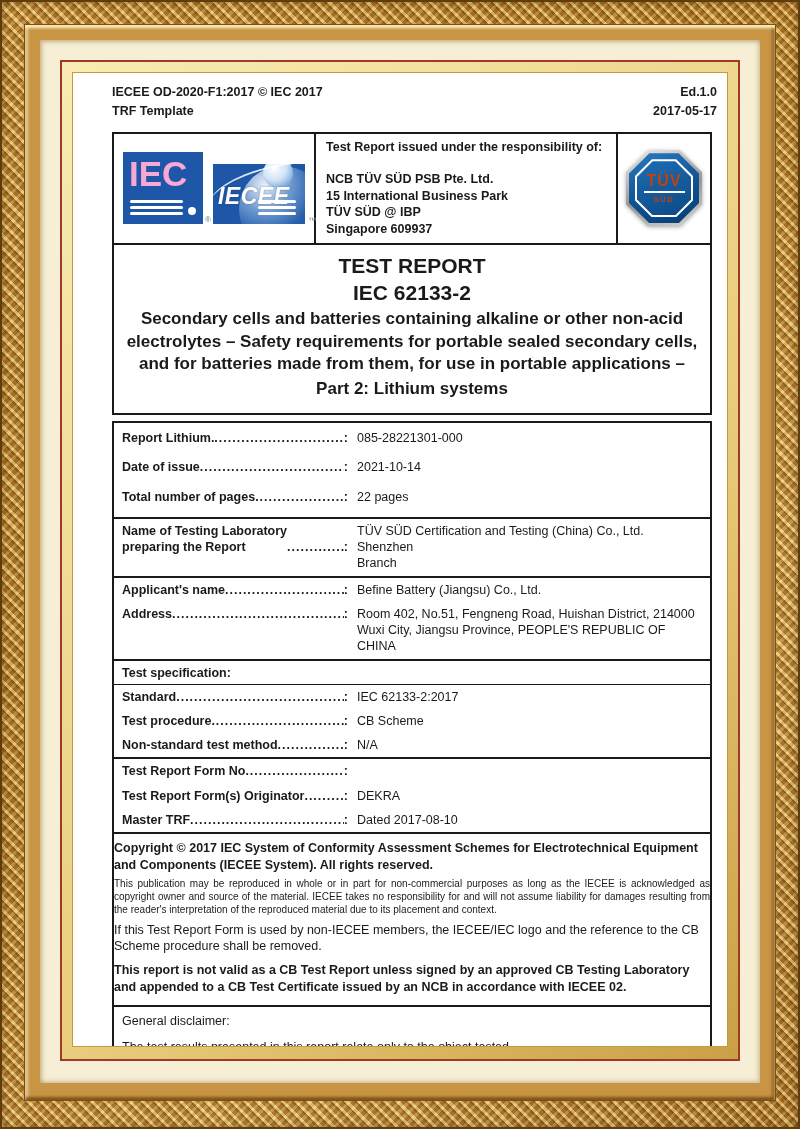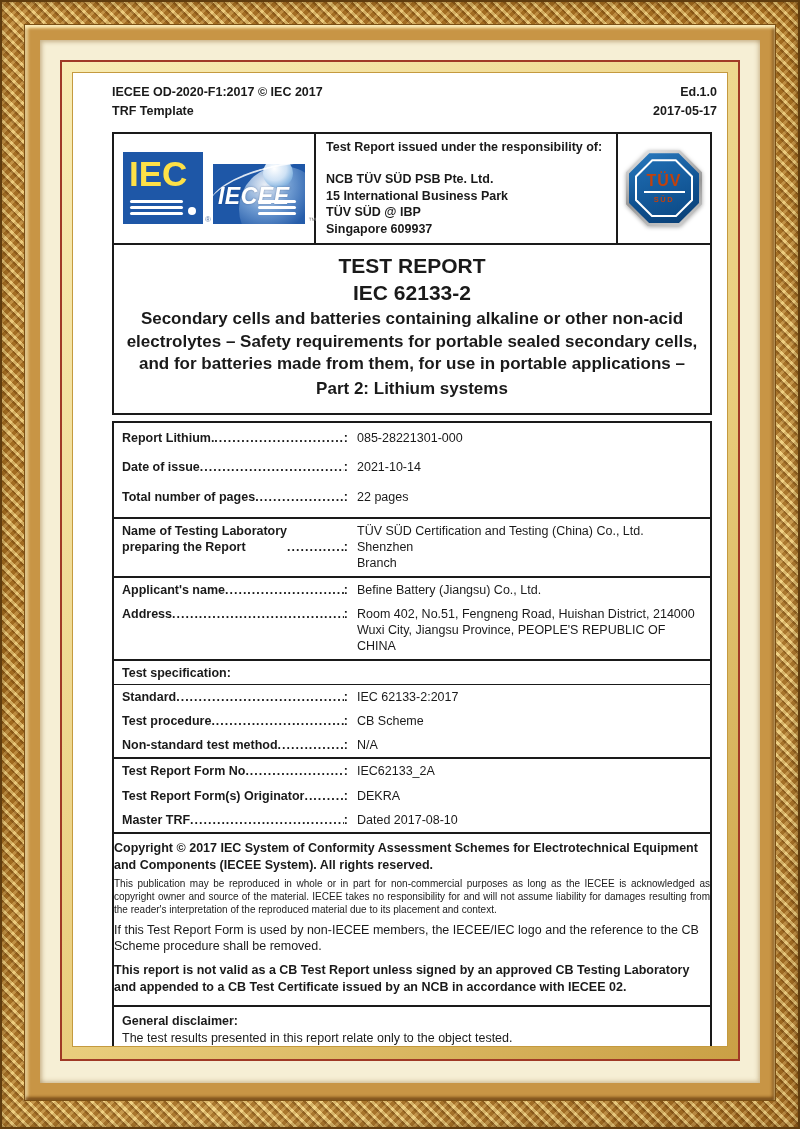--- a/index.html
+++ b/index.html
@@ -63,28 +63,28 @@
 
   .sect-head { padding:5px 8px 4px; font-weight:700; }
 
   .copy-block { padding:6px 0 9px; }
   .cp-bold { font-weight:700; line-height:1.32; }
   .cp-small { font-size:10px; line-height:1.3; margin-top:4px; text-align:justify; }
   .cp-p { margin-top:6px; line-height:1.3; }
   .cp-bold2 { font-weight:700; margin-top:7px; line-height:1.38; }
 
   .gd-block { padding:6px 8px 12px; line-height:1.35; }
-  .gd-h { font-weight:700; }
+  .gd-h { font-weight:400; margin-bottom:9px; }
   .gd-p1 { margin-bottom:2px; }
   .gd-p2 { text-align:justify; }
 
   
   .iec-mark { display:flex; align-items:flex-end; }
   .iec-box { width:80px; height:72px; background:#1e57a7; position:relative; padding:3px 6px; }
-  .iec-txt { color:#fde047; font-weight:700; font-size:35px; line-height:1.1; letter-spacing:0; }
+  .iec-txt { color:#f9a8d4; font-weight:700; font-size:35px; line-height:1.1; letter-spacing:0; }
   .iec-lines { position:absolute; left:7px; right:20px; bottom:9px; }
   .iec-lines i { display:block; height:3px; background:#fff; margin-top:3px; border-radius:2px; }
   .iec-dot { position:absolute; right:7px; bottom:9px; width:8px; height:8px; border-radius:50%; background:#fff; }
   .reg-sym { font-size:8px; color:#5a79a8; margin:0 1px 0 2px; align-self:flex-end; }
   .iecee-wrap { position:relative; margin-left:1px; }
   .iecee-box { width:92px; height:60px; background:#1e57a7; position:relative; overflow:hidden; }
   .globe-big { position:absolute; width:86px; height:86px; right:-20px; top:2px; border-radius:50%;
     background:radial-gradient(circle at 30% 22%, rgba(255,255,255,.9), rgba(170,205,240,.55) 30%, rgba(60,110,180,.30) 55%, rgba(30,87,167,0) 70%); }
   .globe-sm { position:absolute; width:30px; height:30px; right:12px; top:-6px; border-radius:50%;
     background:radial-gradient(circle at 38% 35%, #ffffff, #cfe2f5 45%, #7fb0de 75%, rgba(30,87,167,0)); }
@@ -281,21 +281,20 @@
         </div>
       </div>
 
       <div class="bb2">
         <div class="frow">
           <div class="lbl">
               <span class="lt">Test Report Form No</span>
               <span class="dots">........................................................................................</span>
               <span class="colon">:</span>
             </div>
-          <div class="val">IEC62133_2A</div>
         </div>
         <div class="frow">
           <div class="lbl">
               <span class="lt">Test Report Form(s) Originator </span>
               <span class="dots">........................................................................................</span>
               <span class="colon">:</span>
             </div>
           <div class="val">DEKRA</div>
         </div>
         <div class="frow">

